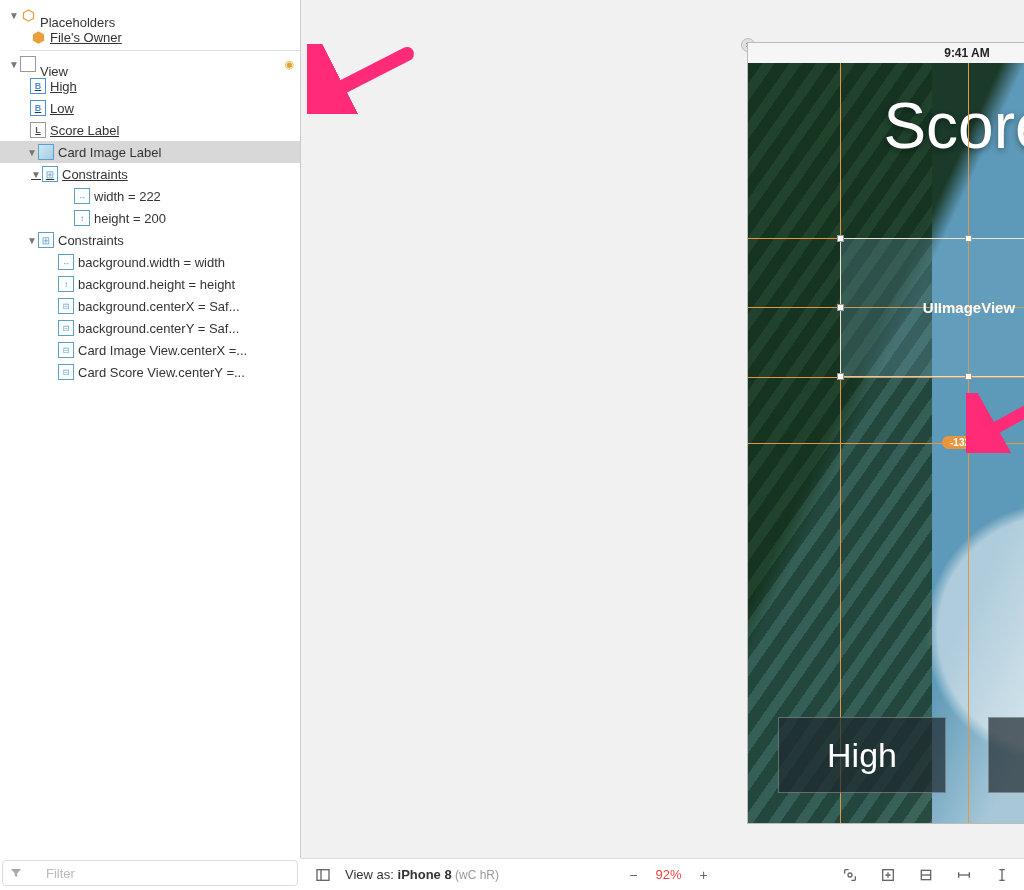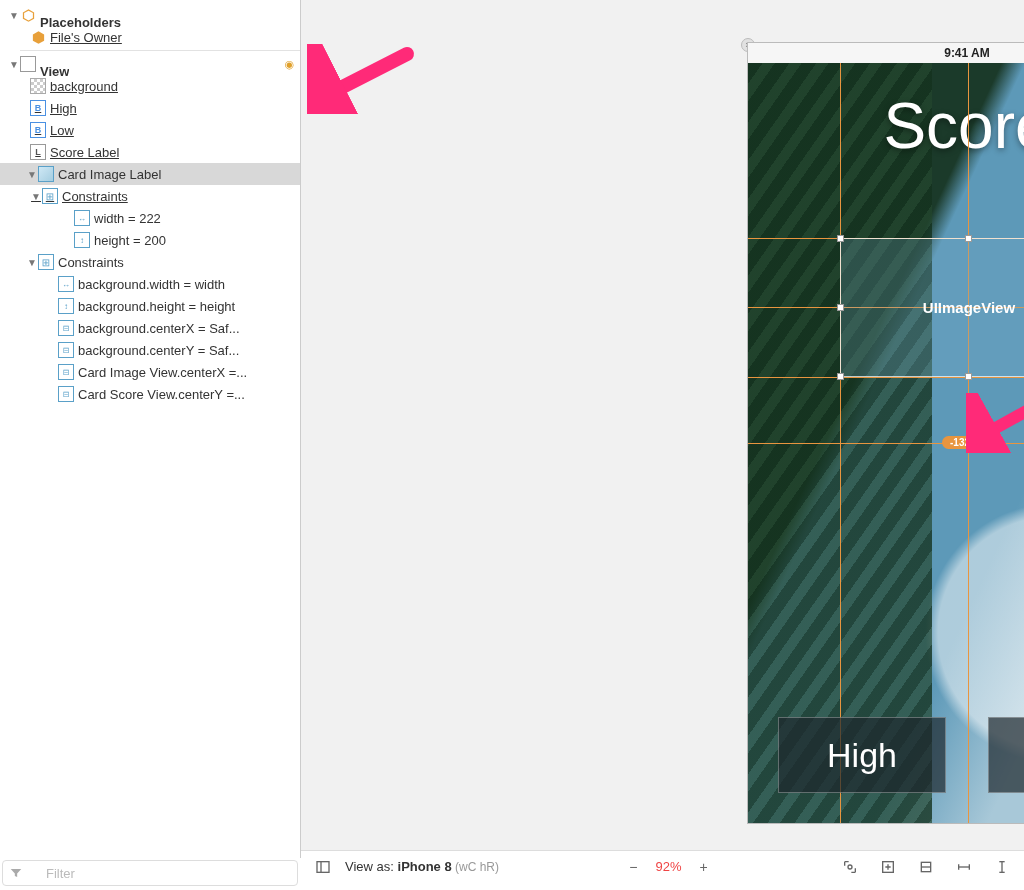--- a/index.html
+++ b/index.html
@@ -61,21 +61,21 @@
     .tree-row .label {
       white-space: nowrap;
       overflow: hidden;
       text-overflow: ellipsis;
     }
     .tree-row .badge {
       margin-left: auto;
       color: #e0a02b;
       font-size: 11px;
     }
-    .heading-row .label { font-weight: 700; margin-top: 14px; }
+    .heading-row .label { font-weight: 400; margin-top: 14px; }
     .hr-line {
       border: none;
       border-top: 1px solid #e2e2e2;
       margin: 2px 0 2px 20px;
     }
     .pad-0 { padding-left: 8px; }
     .pad-1 { padding-left: 26px; }
     .pad-2 { padding-left: 30px; text-decoration: underline; }
     .pad-3 { padding-left: 58px; }
     .pad-4 { padding-left: 74px; }
@@ -238,21 +238,21 @@
     }
     .filter-bar input {
       flex: 1; border: none; outline: none; font-size: 13px;
       color: #555;
     }
     .filter-bar input::placeholder { color: #bbb; }
 
     
     .bottom-toolbar {
       position: absolute;
-      left: 301px; right: 0; bottom: 8px;
+      left: 301px; right: 0; bottom: 0;
       height: 32px;
       background: #fff;
       border-top: 1px solid #ddd;
       display: flex; align-items: center;
       padding: 0 10px;
       gap: 10px;
     }
     .bottom-toolbar .tb-icon {
       color: #666;
       font-size: 14px;
@@ -306,24 +306,20 @@
       <hr class="hr-line">
 
       <div class="tree-row heading-row pad-0">
         <span class="disclosure">▼</span>
         <span class="icon view-icon"></span>
         <span class="label">View</span>
         <span class="badge">◉</span>
       </div>
 
 
-      <div class="tree-row pad-2">
-        <span class="icon bg-icon"></span>
-        <span class="label">background</span>
-      </div>
 
       <div class="tree-row pad-2">
         <span class="icon button-icon">B</span>
         <span class="label">High</span>
       </div>
 
       <div class="tree-row pad-2">
         <span class="icon button-icon">B</span>
         <span class="label">Low</span>
       </div>

